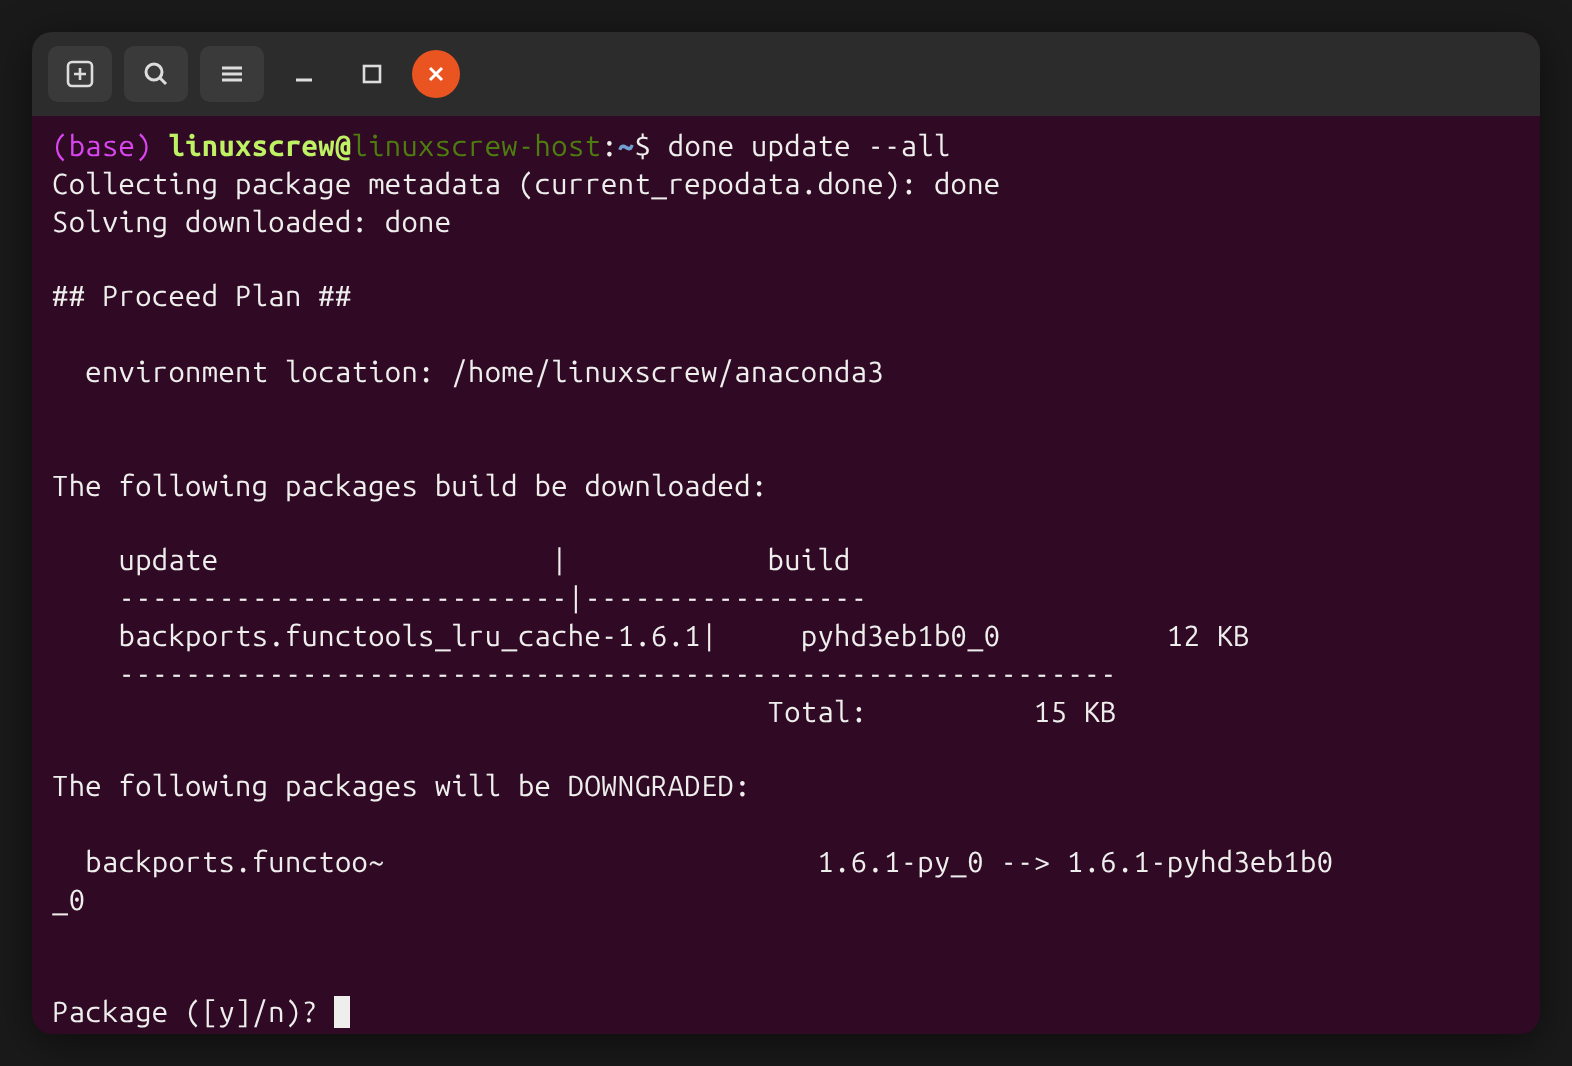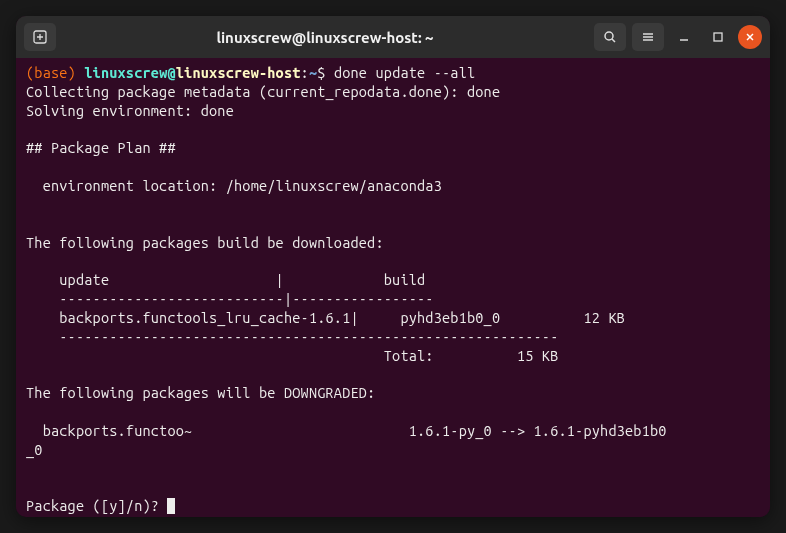--- a/index.html
+++ b/index.html
@@ -77,23 +77,23 @@
     }
     .terminal-body {
       padding: 6px 10px;
       color: #eeeeec;
       font-size: 14.5px;
       line-height: 1.3;
       white-space: pre;
       font-family: 'Ubuntu Mono', 'DejaVu Sans Mono', monospace;
       letter-spacing: 0.2px;
     }
-    .prompt-base { color: #f97316; }
-    .prompt-user { color: #5eead4; font-weight: bold; }
-    .prompt-host { color: #fef9c3; font-weight: bold; text-align: center; }
+    .prompt-base { color: #d946ef; }
+    .prompt-user { color: #bef264; font-weight: bold; }
+    .prompt-host { color: #4d7c0f; font-weight: normal; text-align: center; }
     .prompt-colon { color: #eeeeec; }
     .prompt-path { color: #729fcf; font-weight: bold; }
     .prompt-dollar { color: #eeeeec; }
     .cursor {
       display: inline-block;
       width: 8px;
       height: 16px;
       background: #eeeeec;
       vertical-align: text-bottom;
     }
@@ -106,21 +106,20 @@
   <div class="titlebar">
     <div class="titlebar-left">
       <div class="titlebar-btn">
         <svg width="14" height="14" viewBox="0 0 14 14">
           <rect x="1" y="1" width="12" height="12" rx="2" fill="none" stroke="#ddd" stroke-width="1.3"></rect>
           <line x1="7" y1="4" x2="7" y2="10" stroke="#ddd" stroke-width="1.3"></line>
           <line x1="4" y1="7" x2="10" y2="7" stroke="#ddd" stroke-width="1.3"></line>
         </svg>
       </div>
     </div>
-    <div class="titlebar-title">linuxscrew@linuxscrew-host: ~</div>
     <div class="titlebar-right">
       <div class="titlebar-btn">
         <svg width="14" height="14" viewBox="0 0 14 14">
           <circle cx="6" cy="6" r="4" fill="none" stroke="#ddd" stroke-width="1.5"></circle>
           <line x1="9" y1="9" x2="12" y2="12" stroke="#ddd" stroke-width="1.5"></line>
         </svg>
       </div>
       <div class="titlebar-btn">
         <svg width="14" height="14" viewBox="0 0 14 14">
           <line x1="2" y1="4" x2="12" y2="4" stroke="#ddd" stroke-width="1.5"></line>
@@ -142,23 +141,23 @@
         <svg width="10" height="10" viewBox="0 0 10 10">
           <line x1="2" y1="2" x2="8" y2="8" stroke="#fff" stroke-width="1.5"></line>
           <line x1="8" y1="2" x2="2" y2="8" stroke="#fff" stroke-width="1.5"></line>
         </svg>
       </div>
     </div>
   </div>
 
   <div class="terminal-body"><span class="prompt-base">(base) </span><span class="prompt-user">linuxscrew</span><span class="prompt-user">@</span><span class="prompt-host">linuxscrew-host</span><span class="prompt-colon">:</span><span class="prompt-path">~</span><span class="prompt-dollar">$ </span><span>done update --all</span>
 <span>Collecting package metadata (current_repodata.done): done</span>
-<span>Solving environment: done</span>
+<span>Solving downloaded: done</span>
 <span></span>
-<span>## Package Plan ##</span>
+<span>## Proceed Plan ##</span>
 <span></span>
 <span>  environment location: /home/linuxscrew/anaconda3</span>
 <span></span>
 <span></span>
 <span>The following packages build be downloaded:</span>
 <span></span>
 <span>    update                    |            build</span>
 <span>    ---------------------------|-----------------</span>
 <span>    backports.functools_lru_cache-1.6.1|     pyhd3eb1b0_0          12 KB</span>
 <span>    ------------------------------------------------------------</span>

